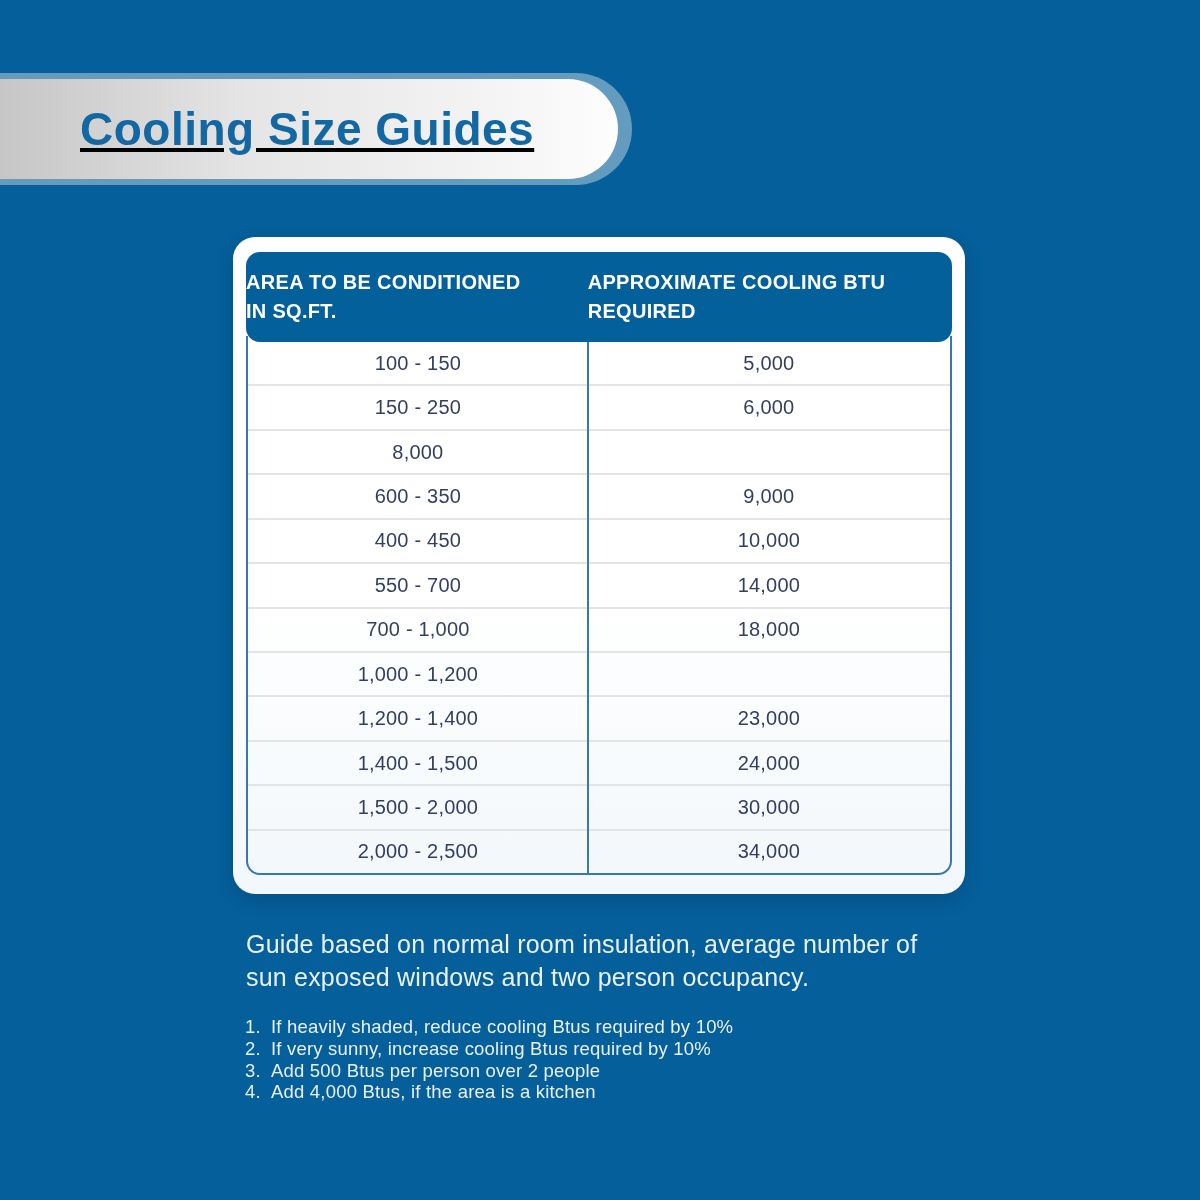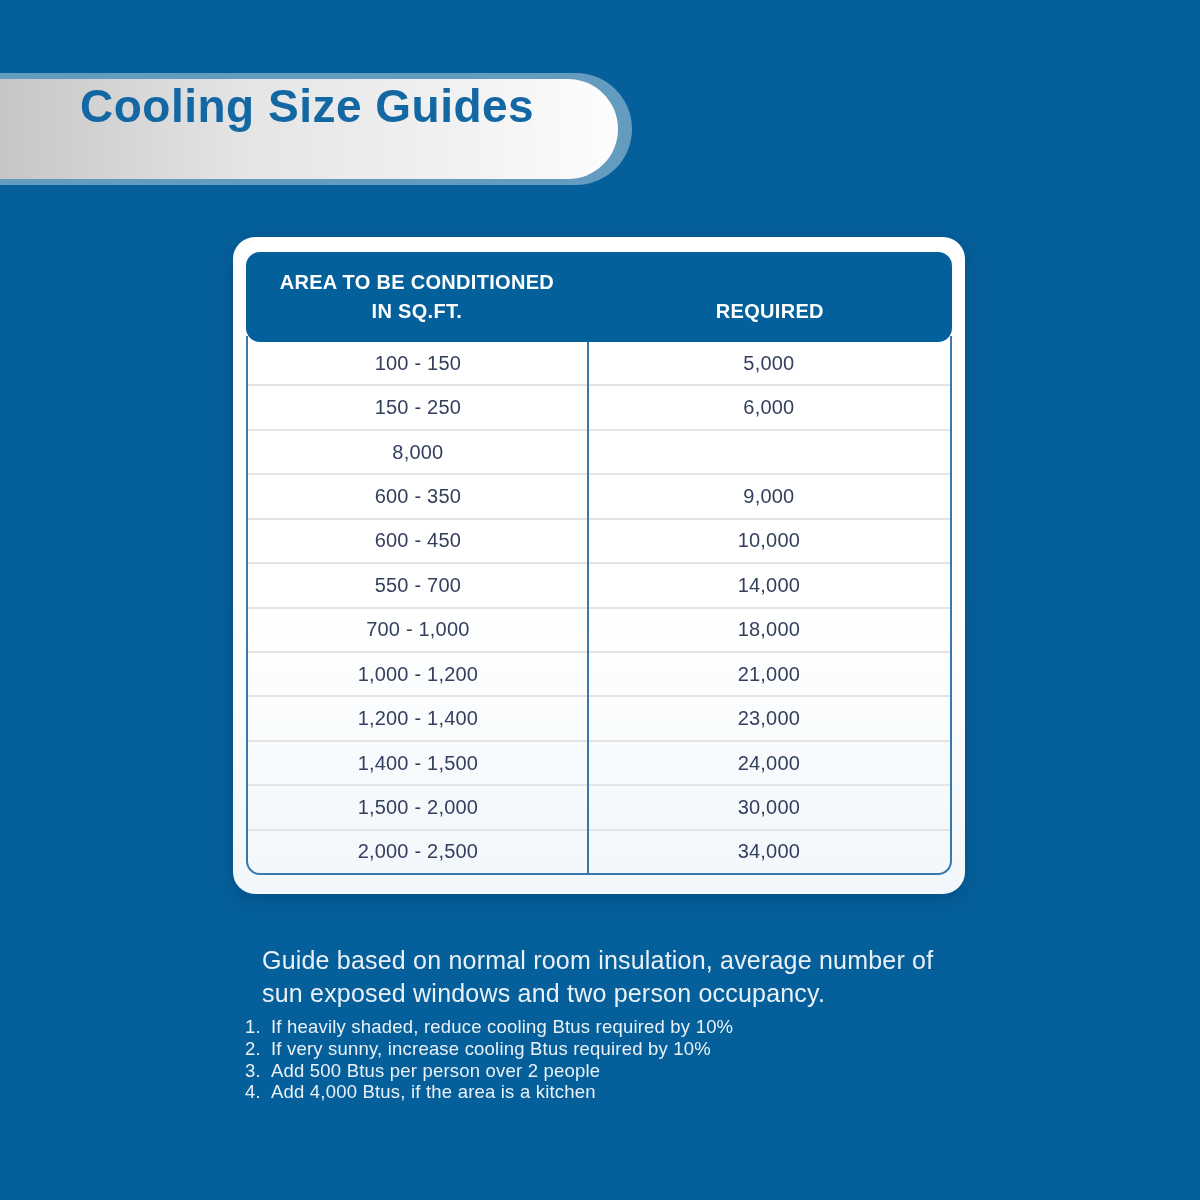--- a/index.html
+++ b/index.html
@@ -22,21 +22,23 @@
     background: rgba(255,255,255,0.38);
     border-radius: 0 56px 56px 0;
   }
   .banner-front {
     position: absolute;
     left: 0; top: 79px;
     width: 618px; height: 100px;
     background: linear-gradient(90deg, #c6c6c6 0%, #e5e5e5 40%, #f2f2f2 75%, #fdfdfd 100%);
     border-radius: 0 50px 50px 0;
     display: flex;
+    align-items: center;
     padding-left: 80px;
+    text-decoration: underline;
   }
   .banner-title {
     margin: 0;
     font-size: 46px;
     font-weight: bold;
     letter-spacing: 0.5px;
     color: var(--title-color);
     white-space: nowrap;
   }
 
@@ -59,21 +61,20 @@
     flex: 0 0 90px;
     display: grid;
     grid-template-columns: 48.4% 51.6%;
     align-items: center;
     background: var(--header-bg);
     border-radius: 14px;
     position: relative;
     z-index: 2;
   }
   .th {
-    text-align: center;
     color: var(--header-text);
     font-weight: bold;
     font-size: 20px;
     line-height: 1.45;
     letter-spacing: 0.3px;
   }
   .tbody {
     flex: 1;
     position: relative;
     display: flex;
@@ -108,21 +109,21 @@
     font-size: 20px;
     color: var(--cell-text);
     letter-spacing: 0.2px;
   }
 
   
   .guide-note {
     position: absolute;
     left: 246px; top: 928px;
     width: 705px;
-    margin: 16px;
+    margin: 0;
     font-size: 25px;
     line-height: 1.3;
     letter-spacing: 0.2px;
     color: var(--footer-text);
   }
   .notes {
     position: absolute;
     left: 245px; top: 1016px;
     margin: 0; padding: 0;
     list-style: none;
@@ -145,21 +146,21 @@
   </div>
 
   <div class="card">
     <div class="table">
       <div class="thead">
         <div class="th">
           <span>AREA TO BE CONDITIONED</span><br>
           <span>IN SQ.FT.</span>
         </div>
         <div class="th">
-          <br>
+          <span>APPROXIMATE COOLING BTU</span><br>
           <span>REQUIRED</span>
         </div>
       </div>
       <div class="tbody">
         <div class="col-divider"></div>
 
       <div class="tr">
             <div class="td">100 - 150</div>
             <div class="td">5,000</div>
           </div>
@@ -168,34 +169,33 @@
             <div class="td">6,000</div>
           </div>
           <div class="tr">
             <div class="td">8,000</div>
           </div>
           <div class="tr">
             <div class="td">600 - 350</div>
             <div class="td">9,000</div>
           </div>
           <div class="tr">
-            <div class="td">600 - 450</div>
+            <div class="td">400 - 450</div>
             <div class="td">10,000</div>
           </div>
           <div class="tr">
             <div class="td">550 - 700</div>
             <div class="td">14,000</div>
           </div>
           <div class="tr">
             <div class="td">700 - 1,000</div>
             <div class="td">18,000</div>
           </div>
           <div class="tr">
             <div class="td">1,000 - 1,200</div>
-            <div class="td">21,000</div>
           </div>
           <div class="tr">
             <div class="td">1,200 - 1,400</div>
             <div class="td">23,000</div>
           </div>
           <div class="tr">
             <div class="td">1,400 - 1,500</div>
             <div class="td">24,000</div>
           </div>
           <div class="tr">

